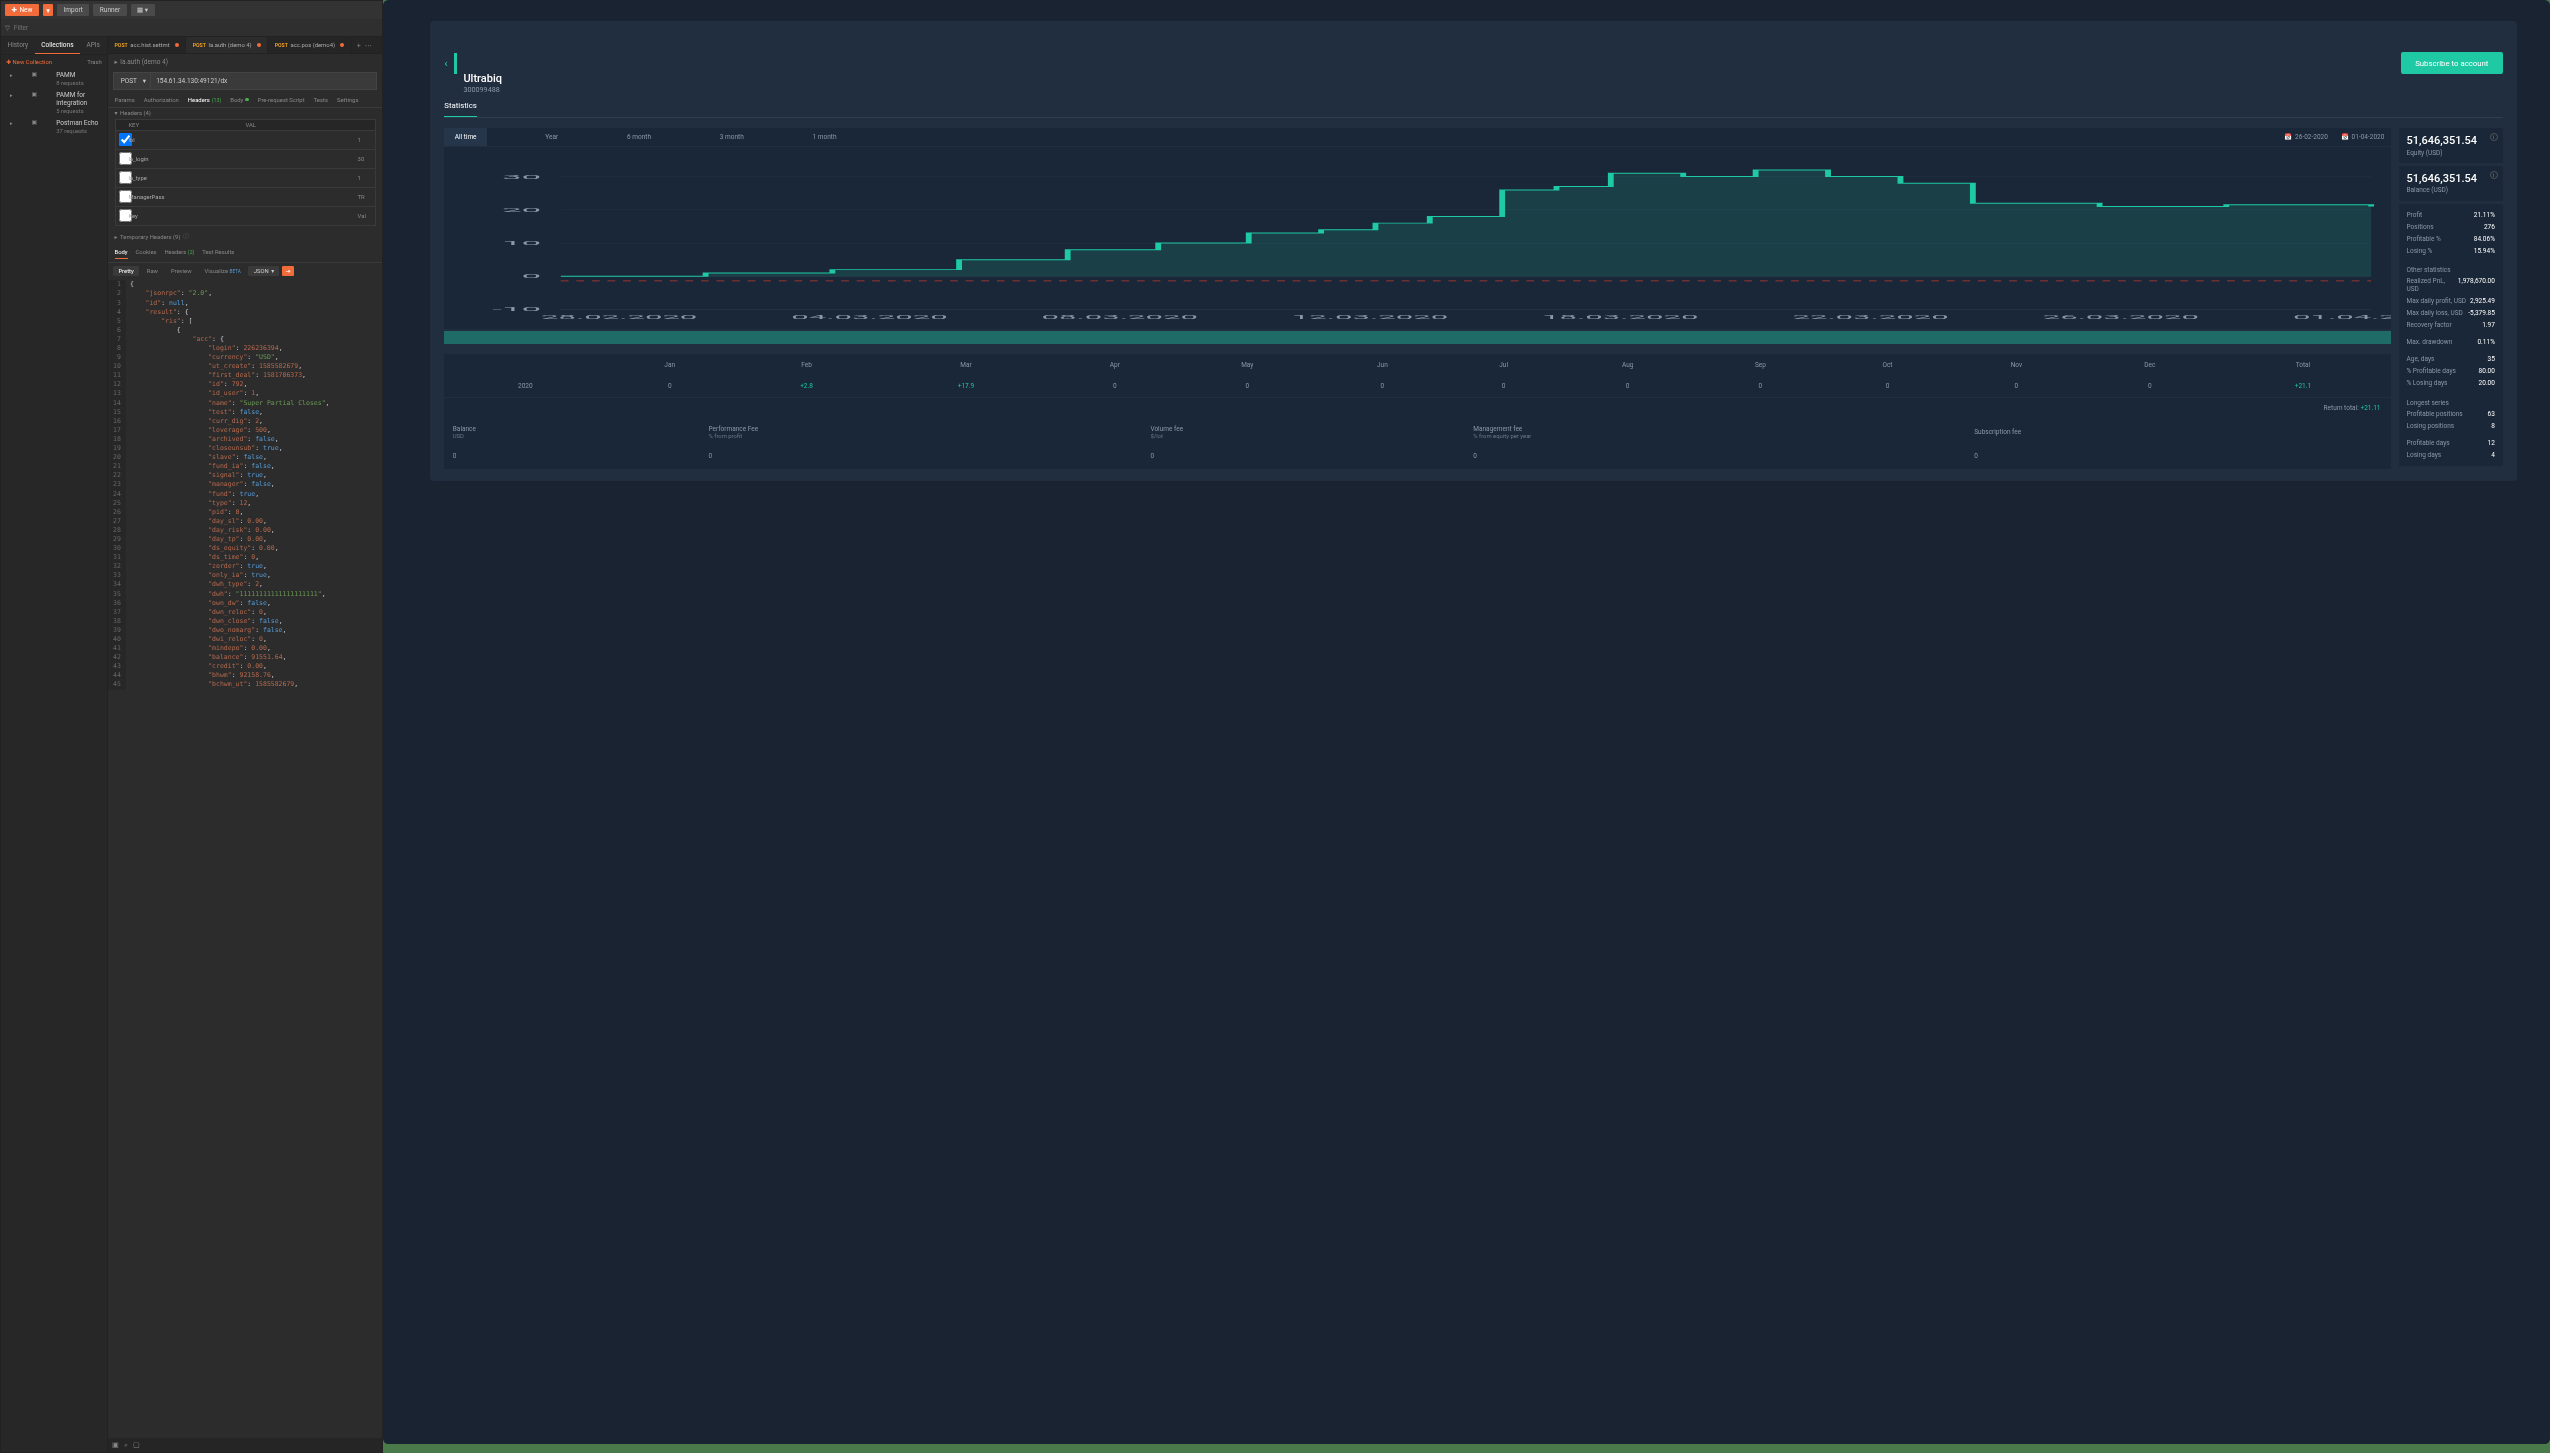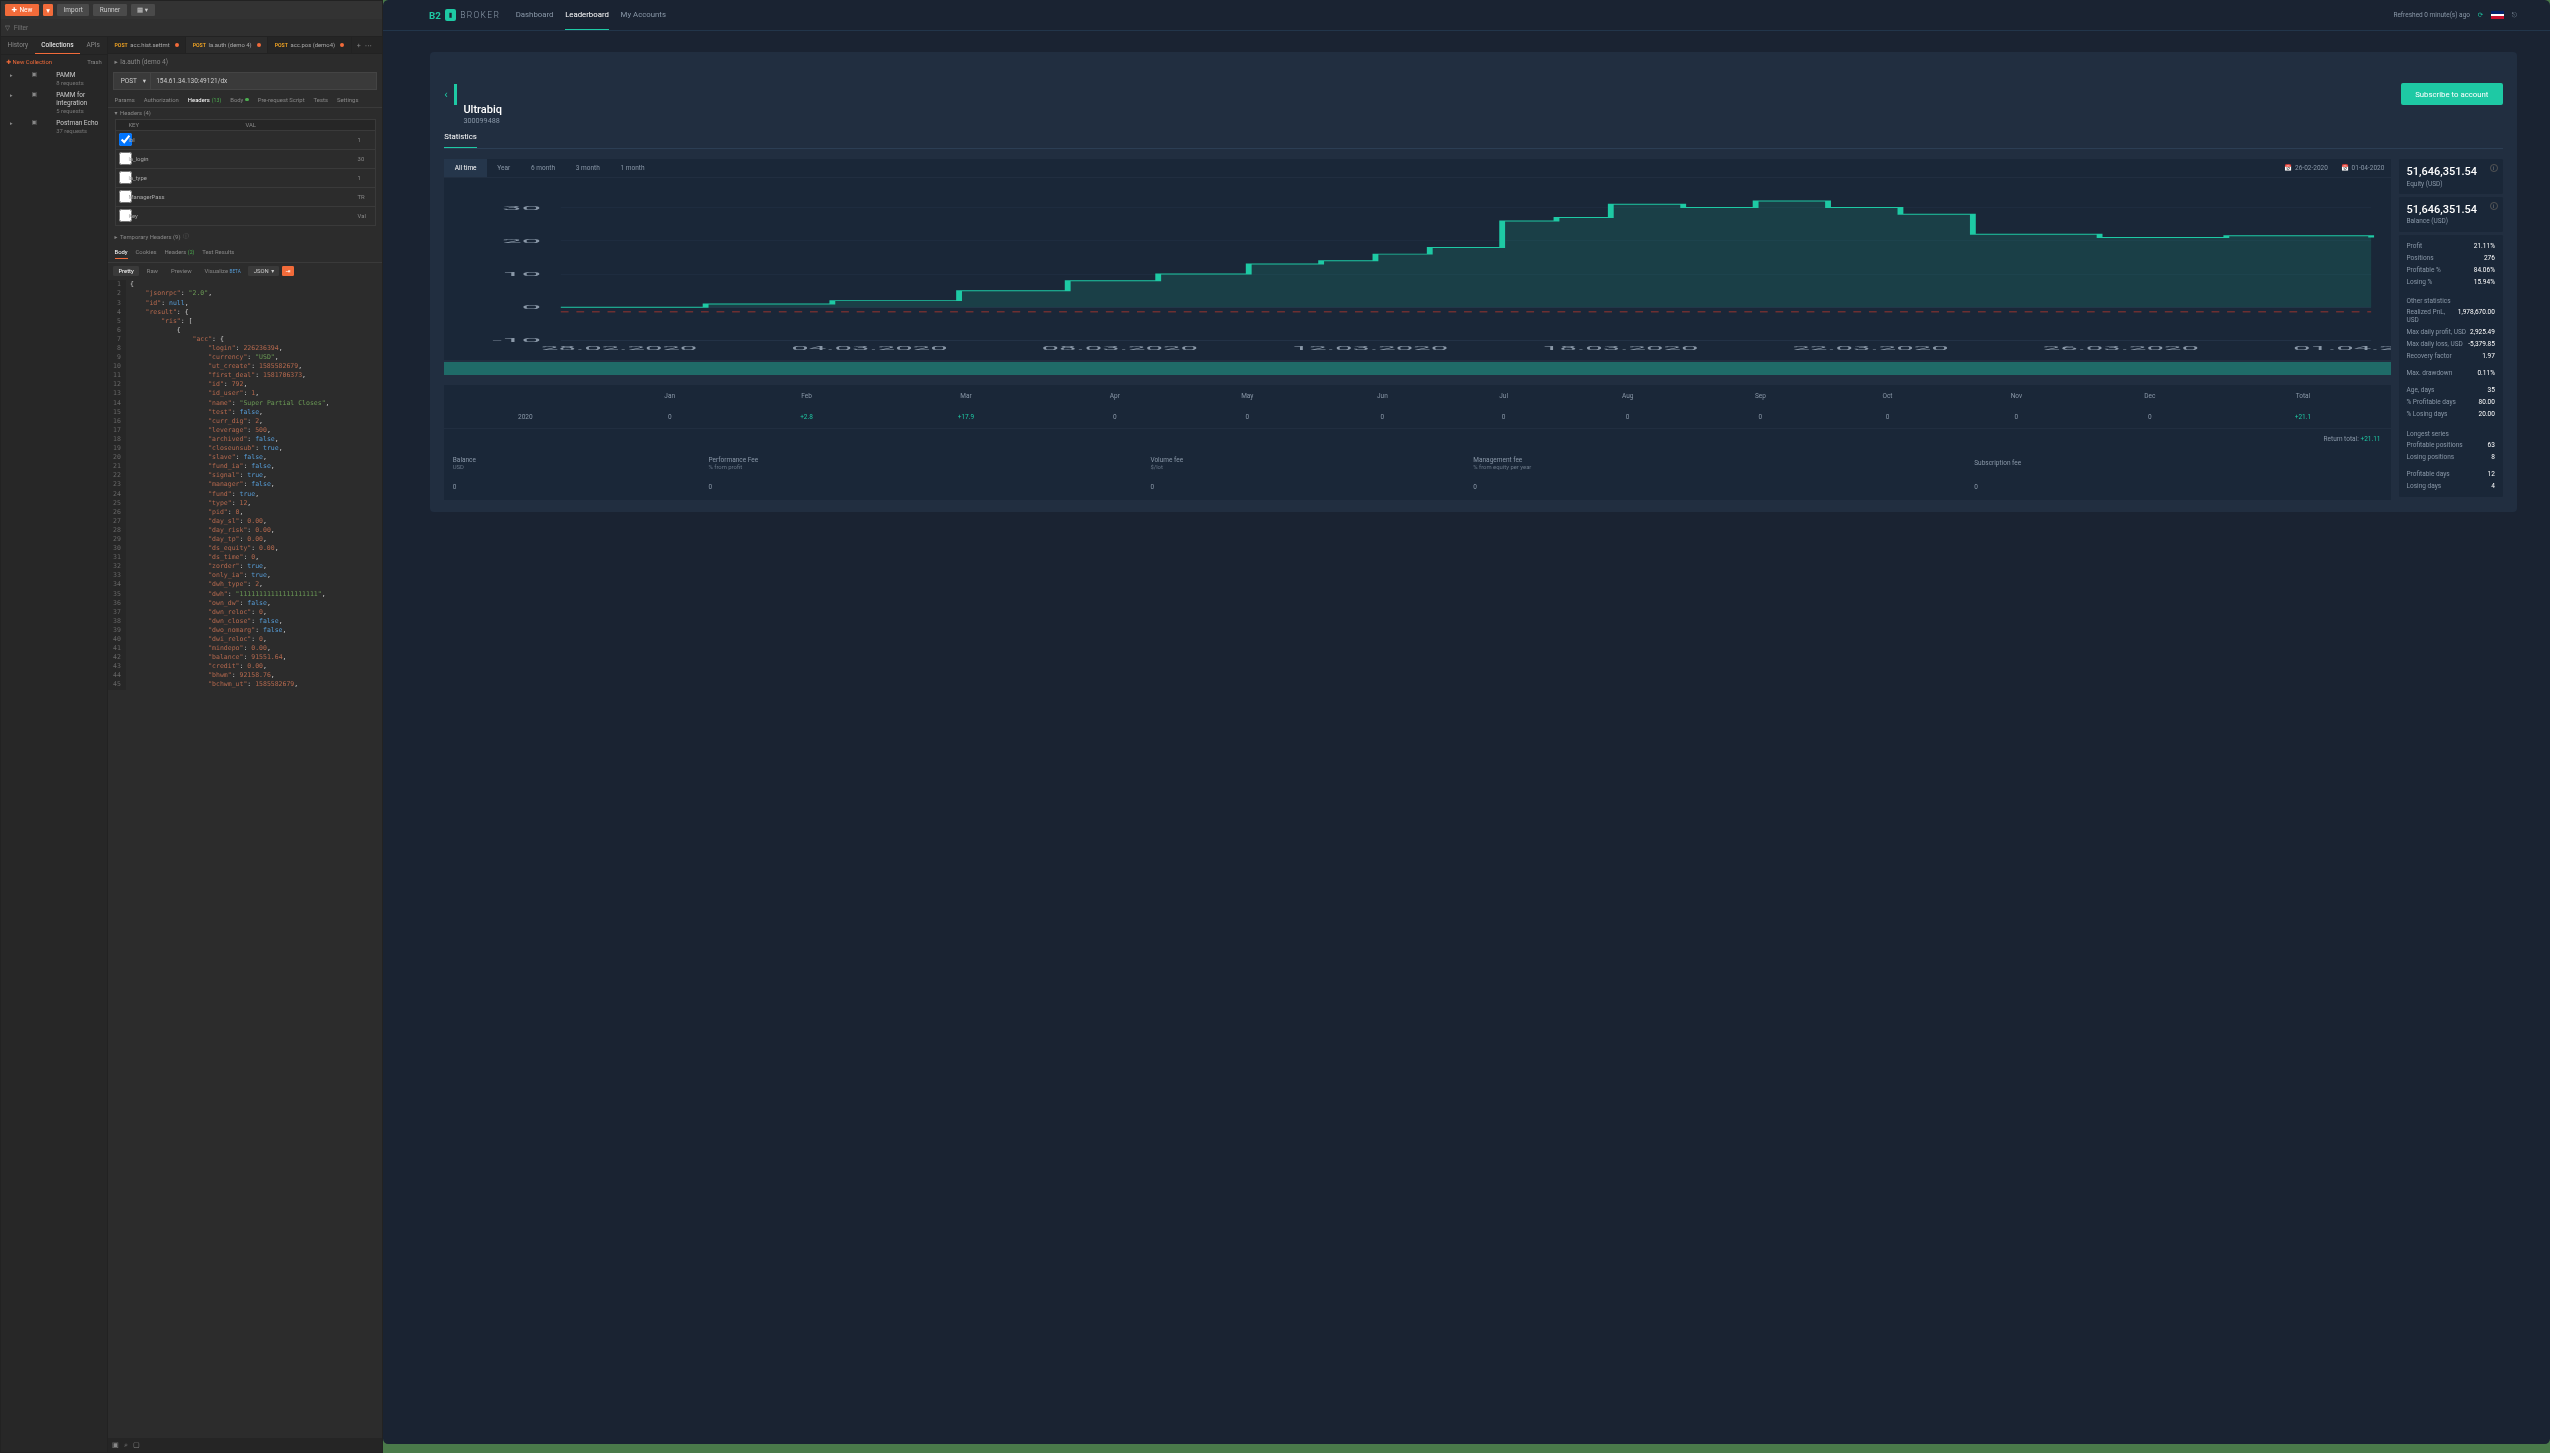--- a/index.html
+++ b/index.html
@@ -100,21 +100,21 @@
 .btn-subscribe { background: #1ec9a4; color: #fff; padding: 6.5px 14.3px; border-radius: 2px; font-size: 7.8px; cursor: pointer; }
 .stats-label { color: #fff; font-size: 7.8px; padding-bottom: 5.2px; border-bottom: 1.3px solid #1ec9a4; display: inline-block; }
 .stats-divider { height: 0.7px; background: #2c3e54; margin-bottom: 10.4px; }
 .stats-row { display: flex; gap: 7.8px; }
 .stats-main { flex: 1; }
 .stats-side { width: 104px; }
 .view-tabs { display: flex; background: #1a2738; border-radius: 1.3px; margin-bottom: 5.2px; }
 .view-tab { padding: 5.2px 10.4px; color: #8a98a8; font-size: 7.2px; cursor: pointer; }
 .view-tab.active { background: #25364b; color: #fff; border-radius: 1.3px; }
 .chart-controls { display: flex; background: #1a2738; align-items: center; }
-.period-tabs { display: flex; flex: 1; }
+.period-tabs { display: flex; flex: 1; gap: 48px; }
 .period-tab { padding: 5.2px 10.4px; color: #8a98a8; font-size: 6.5px; cursor: pointer; }
 .period-tab.active { background: #25364b; color: #fff; }
 .date-box { padding: 5.2px 6.5px; color: #8a98a8; font-size: 6.5px; display: flex; align-items: center; gap: 2.6px; }
 .chart { background: #1a2738; height: 182px; position: relative; margin-top: 1.3px; }
 .chart-svg { width: 100%; height: 100%; }
 .chart-brush { height: 13px; background: #1ec9a4; opacity: 0.4; margin-top: 1.3px; }
 .monthly-return { margin-top: 10.4px; }
 .mr-title { color: #fff; font-size: 7.8px; margin-bottom: 5.2px; }
 .mr-table { width: 100%; background: #1a2738; font-size: 6.5px; }
 .mr-table th { padding: 5.2px 2.6px; color: #8a98a8; font-weight: normal; text-align: center; }
@@ -470,38 +470,20 @@
         <div class="postman-status">
           <span>▣</span>
           <span>⌕</span>
           <span>▢</span>
         </div>
       </div>
     </div>
   </div>
 
   <div class="broker">
-    <div class="broker-header">
-      <div class="broker-logo">
-        <span class="broker-logo-icon">B2</span>
-        <span class="broker-logo-badge">▮</span>
-        <span class="broker-logo-text">BROKER</span>
-      </div>
-      <div class="broker-nav" id="broker-nav">
-          <div class="broker-nav-item">Dashboard</div>
-          <div class="broker-nav-item active">Leaderboard</div>
-          <div class="broker-nav-item">My Accounts</div>
-        </div>
-      <div class="broker-header-right">
-        <span>Refreshed 0 minute(s) ago</span>
-        <span style="color:#1ec9a4">⟳</span>
-        <span class="flag"></span>
-        <span>⎋</span>
-      </div>
-    </div>
     <div class="broker-body">
       <div class="broker-card">
         <div class="account-header">
           <div class="account-title-wrap">
             <span class="back-arrow">‹</span>
             <span class="acc-bar"></span>
             <div>
               <div class="account-name">Ultrabiq</div>
               <div class="account-id">300099488</div>
             </div>

